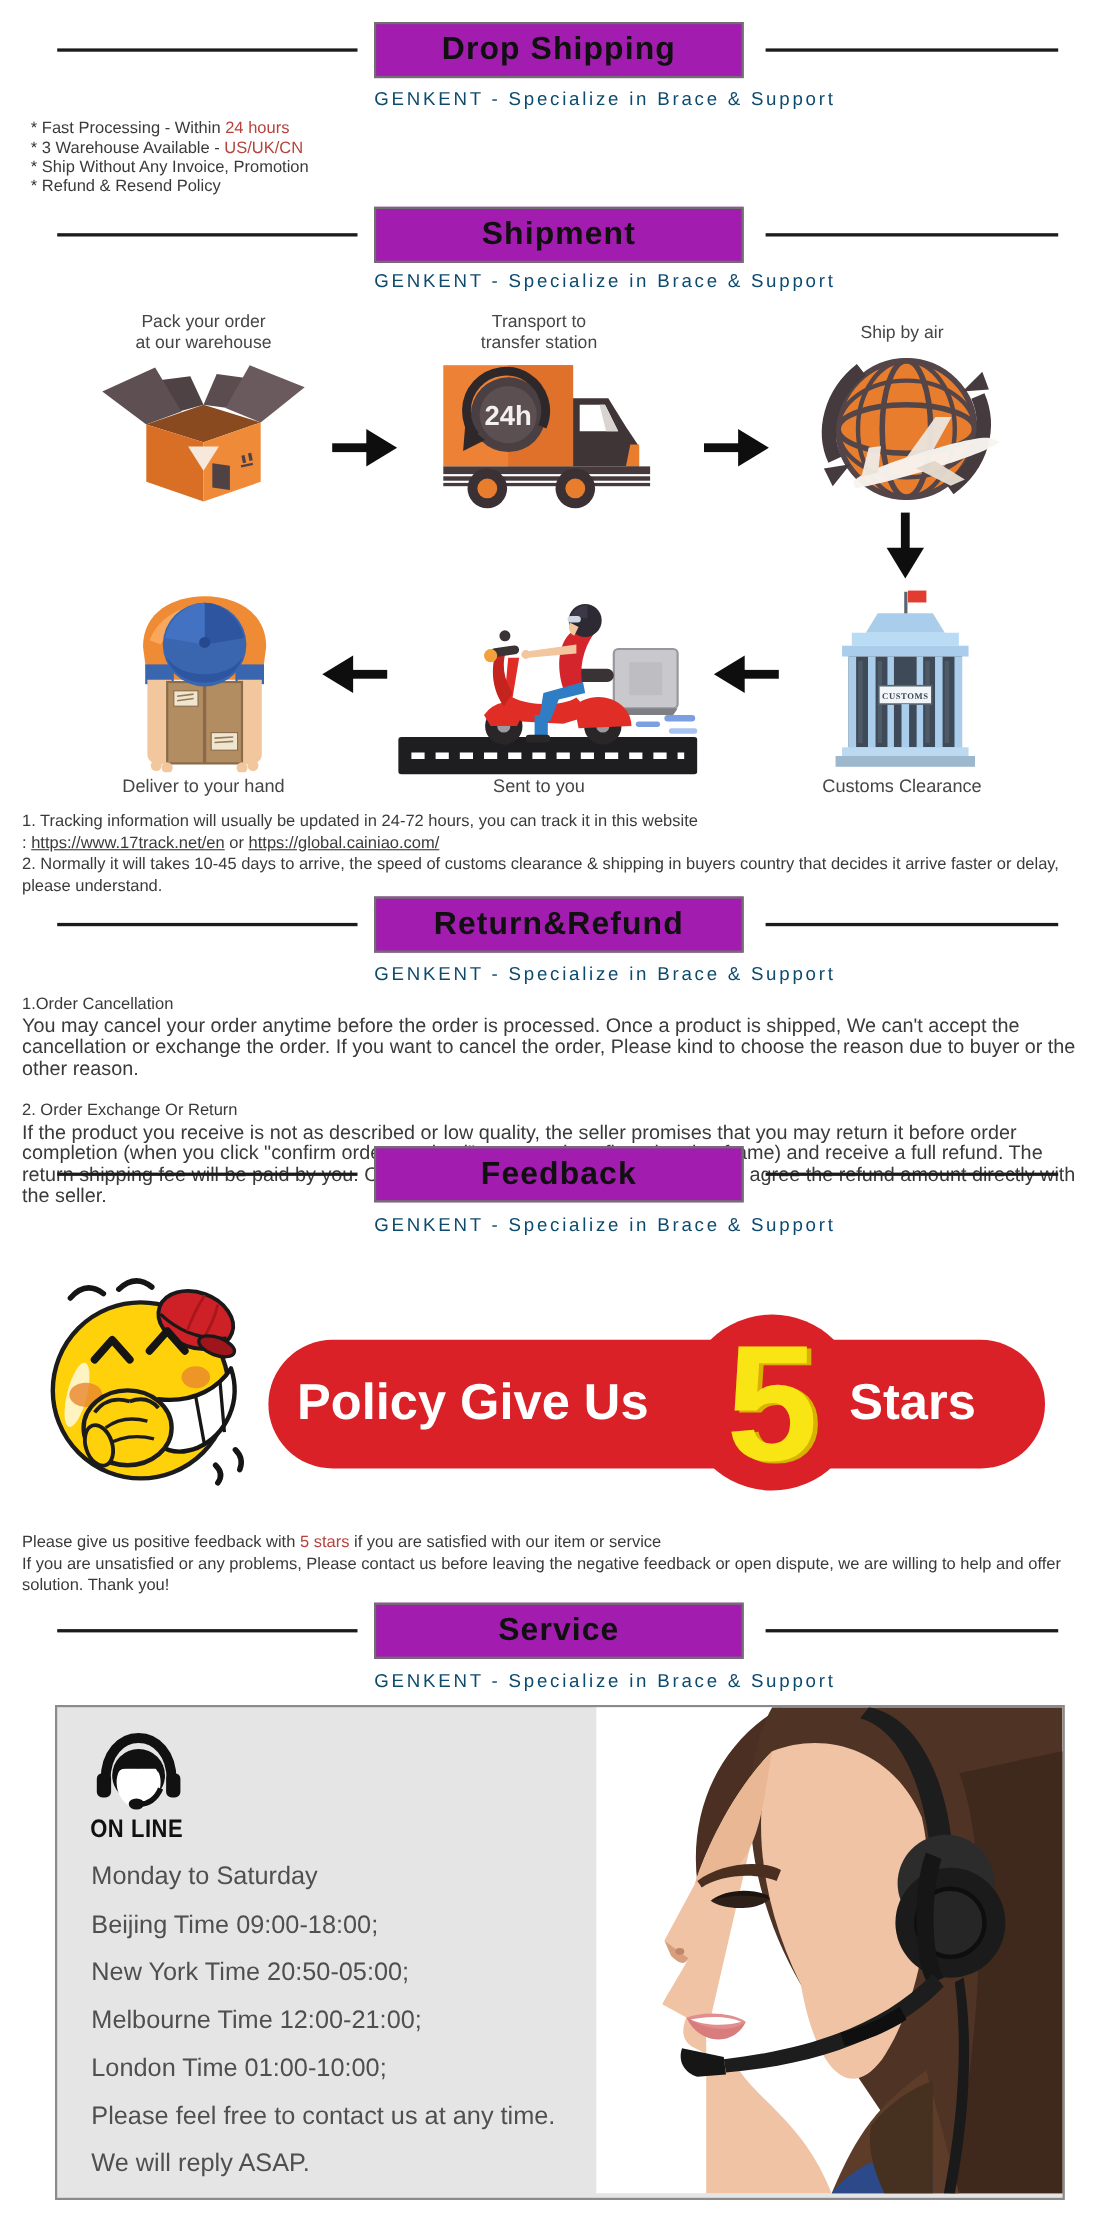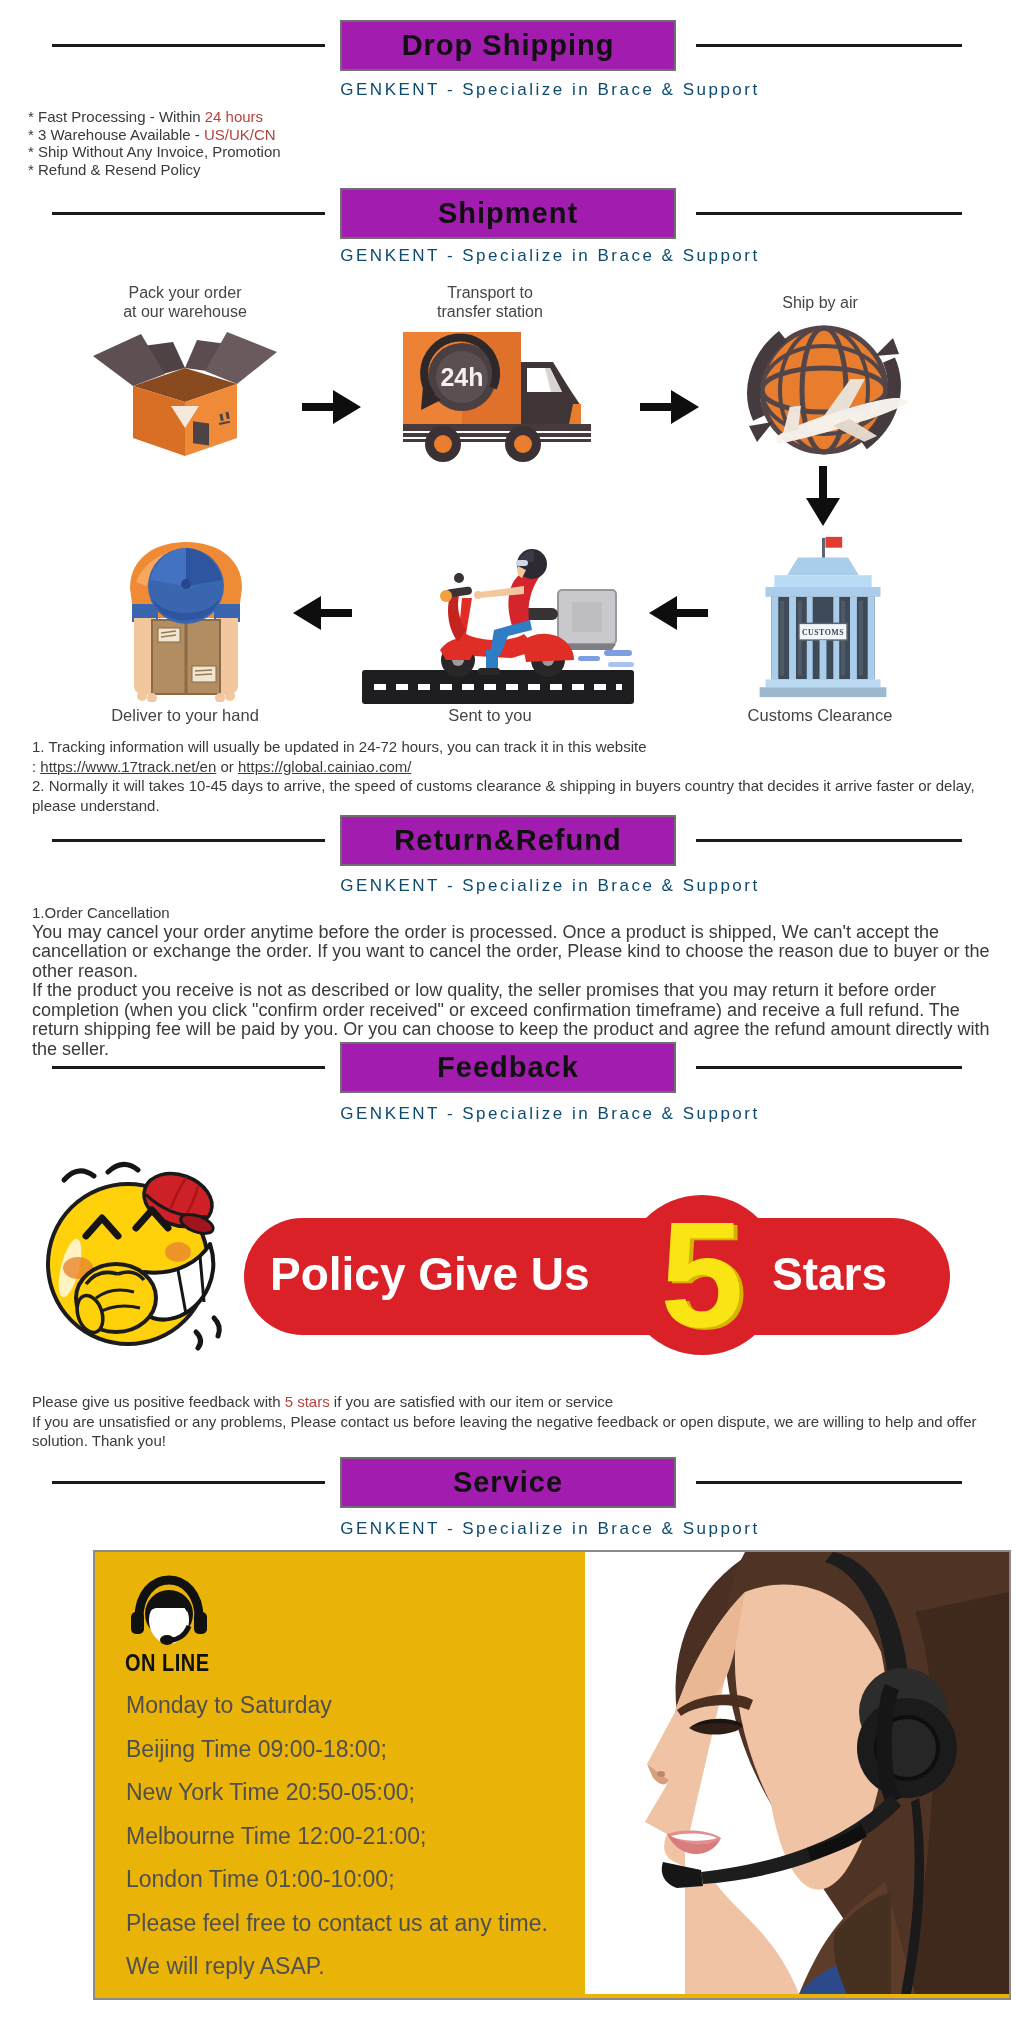--- a/index.html
+++ b/index.html
@@ -10,30 +10,30 @@
   .sec-head{position:absolute;left:0;width:100%;height:52px;}
   .sec-head .line-l{position:absolute;left:52px;width:273px;height:3px;background:#1b1b1b;top:24px;}
   .sec-head .line-r{position:absolute;right:54px;width:266px;height:3px;background:#1b1b1b;top:24px;}
   .sec-head .hbox{position:absolute;left:50%;transform:translateX(-50%);width:332px;height:47px;
       border:2px solid #6f6f6f;background:#a21caf;display:flex;align-items:center;justify-content:center;}
   .sec-head .hbox span{font-weight:bold;font-size:29px;color:#101010;letter-spacing:1px;}
   .subtitle{position:absolute;left:0;width:100%;text-align:center;font-size:17px;color:#0c4a6e;letter-spacing:2.5px;margin-left:42px;}
   .bullets{position:absolute;left:28px;top:108px;font-size:15px;line-height:17.6px;color:#3a3a3a;}
   .red{color:#b5433c;}
   .flow-label{position:absolute;text-align:center;font-size:16px;line-height:19px;color:#454545;white-space:pre-line;}
-  .notes{position:absolute;left:32px;width:962px;font-size:15px;line-height:19.5px;color:#3a3a3a;}
+  .notes{position:absolute;left:20px;width:962px;font-size:15px;line-height:19.5px;color:#3a3a3a;}
   .notes a{color:#3a3a3a;text-decoration:underline;}
   .rr-head{font-size:15px;margin:0;}
   .rr-body{font-size:18px;line-height:19.5px;margin:0 0 0 0;}
   .banner{position:absolute;left:244px;top:1218px;width:706px;height:117px;border-radius:60px;background:#da2128;}
   .banner-circle{position:absolute;left:622px;top:1195px;width:160px;height:160px;border-radius:50%;background:#da2128;}
   .banner-text{position:absolute;top:1218px;height:117px;line-height:112px;color:#fff;font-weight:bold;font-size:46px;}
   .banner-five{position:absolute;left:622px;top:1185px;width:160px;height:180px;text-align:center;
       font-size:150px;line-height:180px;font-weight:bold;color:#f8e513;text-shadow:4px 2px 0 #d8b200;}
-  .service-card{position:absolute;left:50px;top:1550px;width:914px;height:446px;border:2px solid #8a8a8a;background:#eab308;margin-left:43px;}
+  .service-card{position:absolute;left:50px;top:1550px;width:914px;height:446px;border:2px solid #8a8a8a;background:#e5e5e5;}
   .online-label{position:absolute;left:30px;top:100px;font-weight:bold;font-size:20px;color:#101010;letter-spacing:.5px;transform:scaleY(1.15);}
   .hours{position:absolute;left:31px;top:140px;font-size:23px;color:#4f4f4f;}
   .hours div{margin-bottom:16.5px;}
 </style>
 </head>
 <body>
 
 <div class="page">
 
   <div class="sec-head" style="top:20px;">
@@ -250,20 +250,21 @@
     <div class="line-r"></div>
     <div class="hbox">
       <span>Return&amp;Refund</span>
     </div>
   </div>
   <div class="subtitle" style="top:876px;">GENKENT - Specialize in Brace &amp; Support</div>
 
   <div class="notes" style="top:903px;">
     <p class="rr-head">1.Order Cancellation</p>
     <p class="rr-body">You may cancel your order anytime before the order is processed. Once a product is shipped, We can't accept the cancellation or exchange the order. If you want to cancel the order, Please kind to choose the reason due to buyer or the other reason.</p>
+    <p class="rr-head" style="margin-top:19px;">2. Order Exchange Or Return</p>
     <p class="rr-body">If the product you receive is not as described or low quality, the seller promises that you may return it before order completion (when you click "confirm order received" or exceed confirmation timeframe) and receive a full refund. The return shipping fee will be paid by you. Or you can choose to keep the product and agree the refund amount directly with the seller.</p>
   </div>
 
   <div class="sec-head" style="top:1042px;">
     <div class="line-l"></div>
     <div class="line-r"></div>
     <div class="hbox">
       <span>Feedback</span>
     </div>
   </div>

